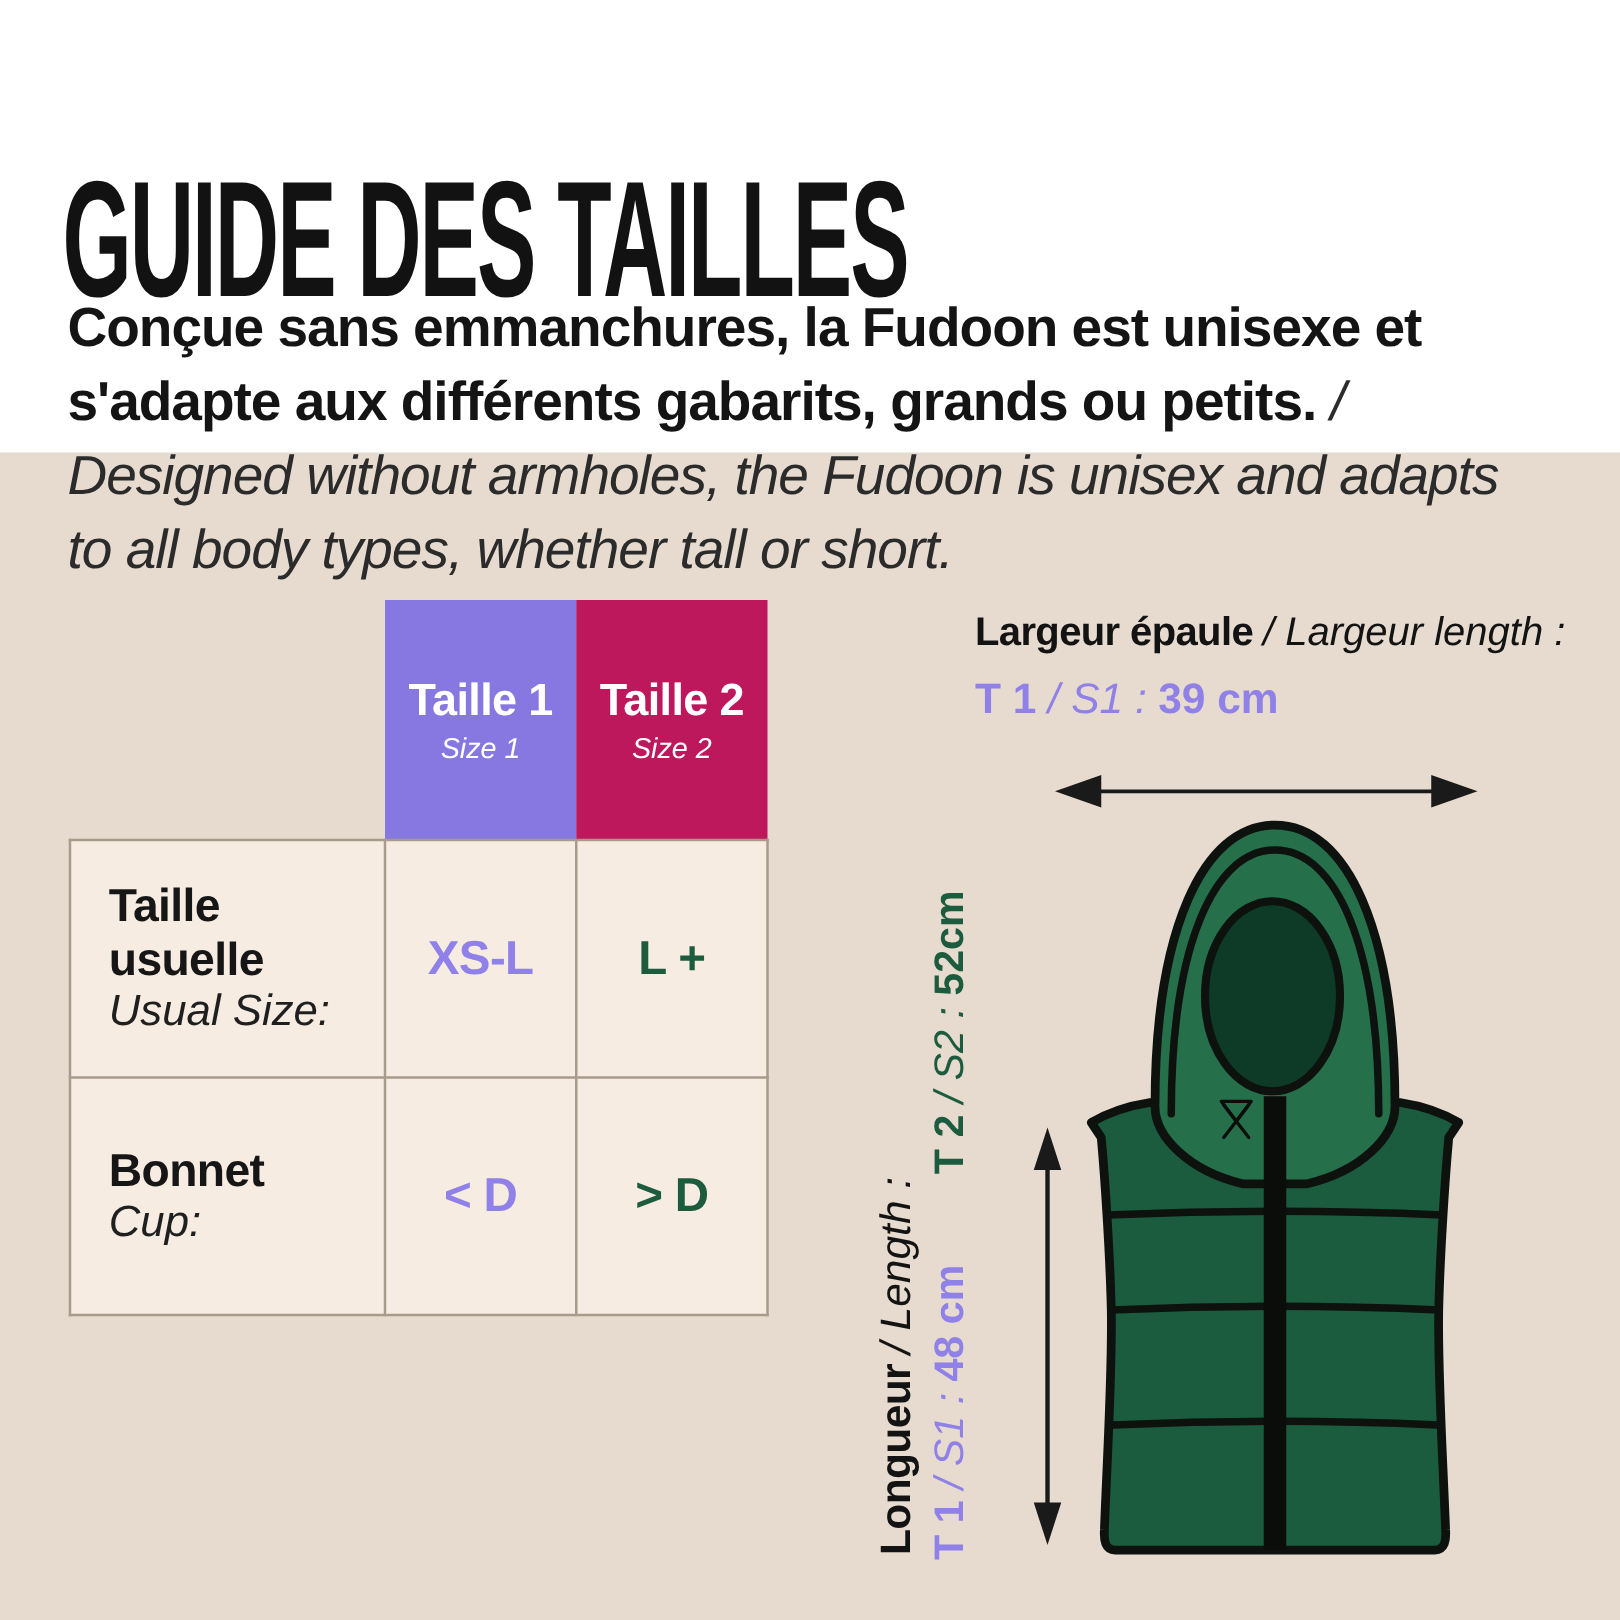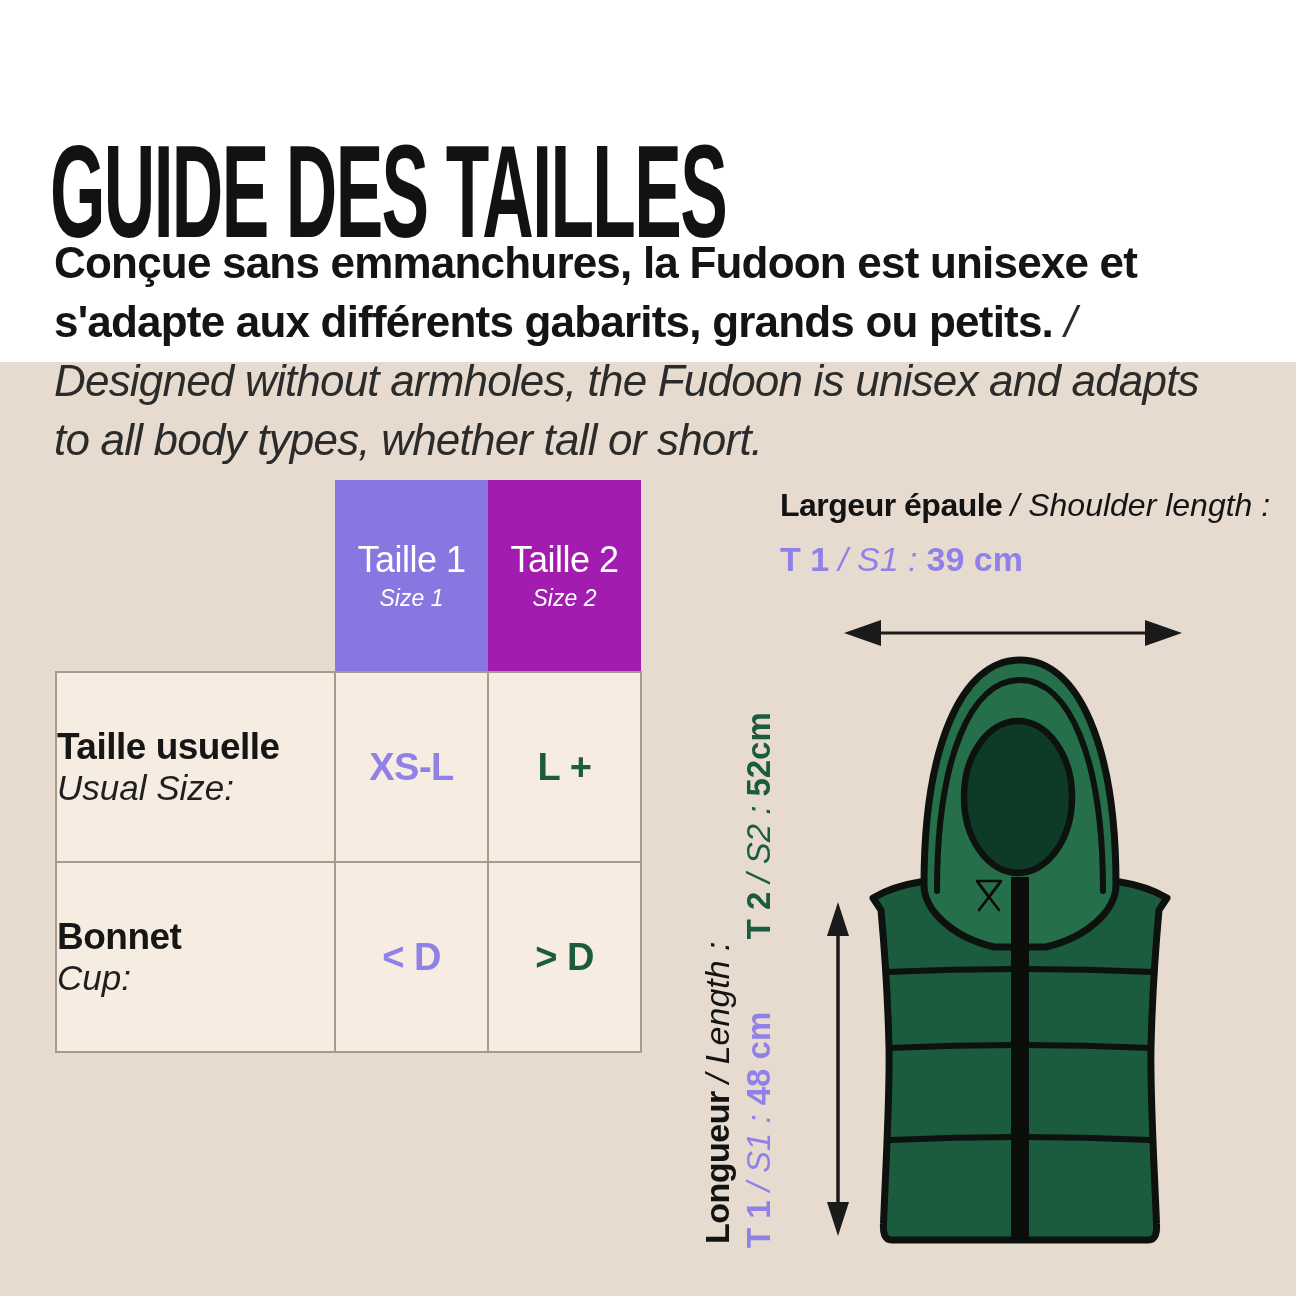--- a/index.html
+++ b/index.html
@@ -20,25 +20,25 @@
          letter-spacing:-0.8px;color:#141414;}
   .intro .fr{font-weight:800;}
   .intro .en{font-style:italic;font-weight:400;color:#2b2b2b;}
 
   
   table.size-table{position:absolute;left:55px;top:480px;border-collapse:collapse;table-layout:fixed;}
   table.size-table td,table.size-table th{padding:0;vertical-align:middle;}
   .head-row td.blank{border:none;background:transparent;}
   .head-row th{border:none;color:#ffffff;text-align:center;height:192px;}
   .head-row th.c1{background:#8677e1;width:153px;}
-  .head-row th.c2{background:#a21caf;width:153px;}
-  .head-row .hfr{font-size:36px;font-weight:400;letter-spacing:-0.5px;}
+  .head-row th.c2{background:#be185d;width:153px;}
+  .head-row .hfr{font-size:36px;font-weight:700;letter-spacing:-0.5px;}
   .head-row .hen{font-size:23px;font-style:italic;font-weight:400;margin-top:4px;}
   .body-row td{background:#f6ece2;border:2px solid #a99b8c;height:190px;}
-  .body-row td.lbl{width:279px;}
+  .body-row td.lbl{width:252px;padding-left:30px;}
   .lbl .lfr{font-size:37px;font-weight:800;color:#161616;letter-spacing:-0.5px;line-height:1.15;}
   .lbl .len{font-size:35px;font-style:italic;font-weight:400;color:#1f1f1f;line-height:1.15;}
   .body-row td.val{width:153px;text-align:center;font-size:38px;font-weight:800;letter-spacing:-0.5px;}
   .body-row td.val.v1{color:#8f81e8;}
   .body-row td.val.v2{color:#1d5b3e;}
 
   
   .shoulder-block{position:absolute;left:780px;top:487px;width:478px;}
   .shoulder-block .line1{white-space:nowrap;font-size:32px;color:#131313;}
   .shoulder-block .line1 .fr{font-weight:800;letter-spacing:-0.5px;}
@@ -99,21 +99,21 @@
         <div class="len">Cup:</div>
       </td>
       <td class="val v1">&lt; D</td>
       <td class="val v2">&gt; D</td>
     </tr>
   </tbody>
     </table>
 
   <div class="shoulder-block">
     <div class="line1">
-      <span class="fr">Largeur épaule</span><span class="en">/ Shoulder length :</span>
+      <span class="fr">Largeur épaule</span><span class="en">/ Largeur length :</span>
     </div>
     <div class="line2">
       <span class="mtoken purple">
         <span class="t">T 1</span><span class="s">/ S1 :</span><span class="v">39 cm</span>
       </span>
     </div>
   </div>
 
   <div class="vrot vlabel">
     <span class="fr">Longueur</span><span class="en">/ Length :</span>

